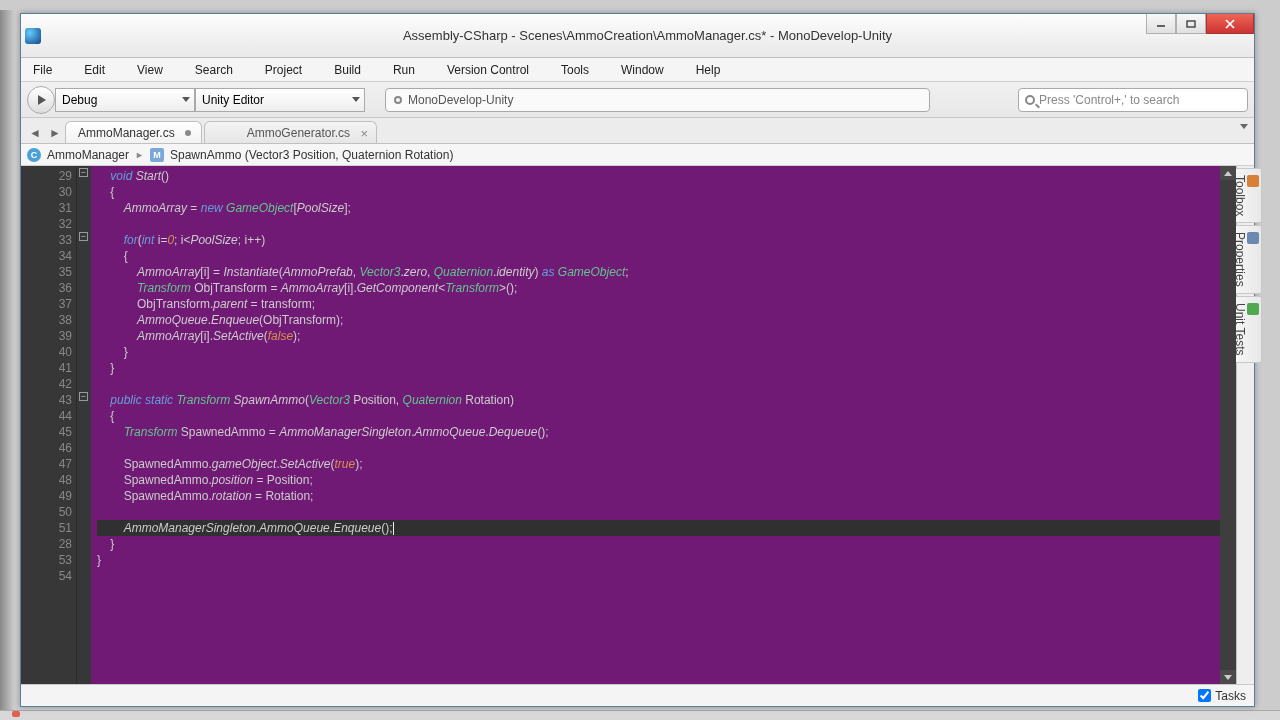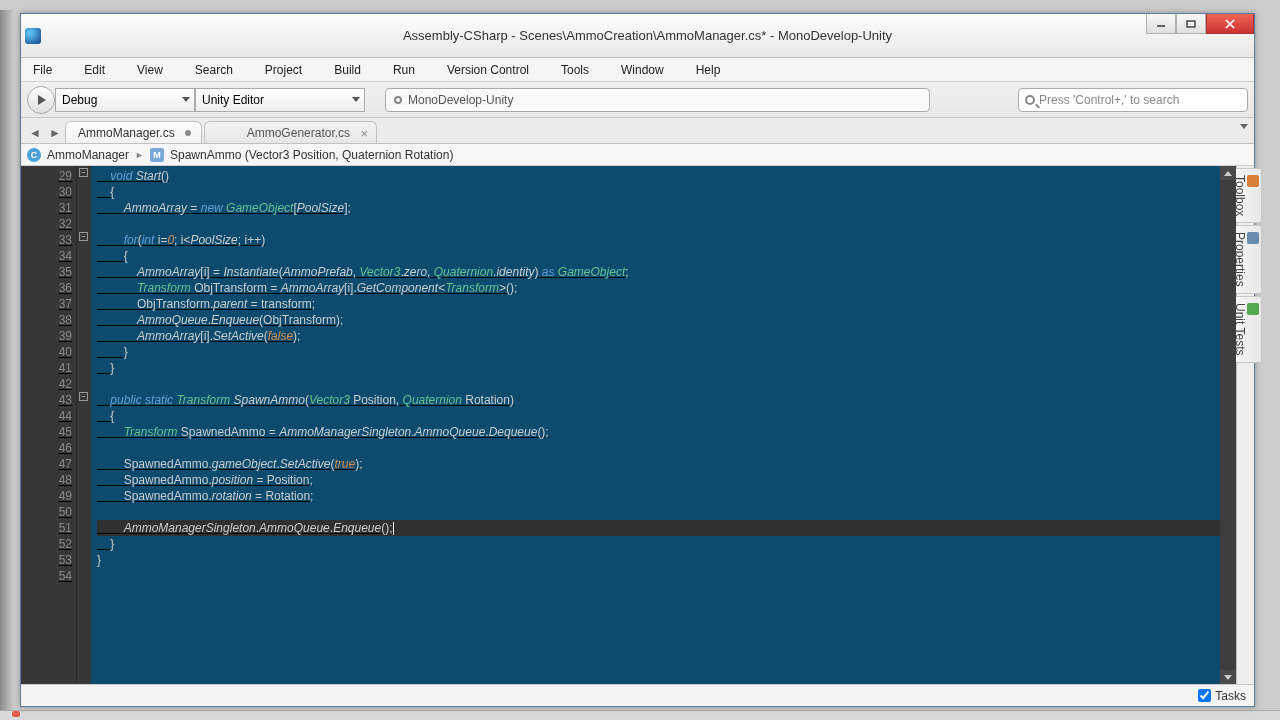--- a/index.html
+++ b/index.html
@@ -48,21 +48,21 @@
 .tabstrip .more{position:absolute;right:6px;top:6px;width:0;height:0;border-left:4px solid transparent;border-right:4px solid transparent;border-top:5px solid #666;}
 
 
 .bcrumb{height:22px;background:#f6f6f6;border-bottom:1px solid #d0d0d0;display:flex;align-items:center;padding:0 6px;gap:6px;color:#333;}
 .bcrumb .cicon{width:14px;height:14px;background:#4aa0d8;border-radius:7px;display:flex;align-items:center;justify-content:center;color:#fff;font-size:9px;font-weight:bold;}
 .bcrumb .micon{width:14px;height:14px;background:#7aa8d8;border-radius:2px;display:flex;align-items:center;justify-content:center;color:#fff;font-size:9px;font-weight:bold;}
 .bcrumb .sep{color:#888;font-size:9px;}
 
 
 .editor-wrap{flex:1;display:flex;min-height:0;}
-.editor{flex:1;background:#0c4a6e;display:flex;font-family:Consolas,monospace;font-size:12.5px;position:relative;overflow:hidden;text-decoration:underline;}
+.editor{flex:1;background:#701a75;display:flex;font-family:Consolas,monospace;font-size:12.5px;position:relative;overflow:hidden;}
 .gutter{width:56px;background:#373737;color:#888;text-align:right;padding:2px 4px 0 0;line-height:16px;border-right:1px solid #2a2a2a;}
 .gutter div{height:16px;}
 .foldcol{width:14px;background:#373737;position:relative;}
 .foldbox{position:absolute;left:2px;width:9px;height:9px;border:1px solid #999;background:#373737;font-size:8px;line-height:7px;text-align:center;color:#ccc;}
 .code{flex:1;padding:2px 0 0 6px;line-height:16px;white-space:pre;color:#ccc;overflow:auto;}
 .code .line{height:16px;}
 .hl-line{background:#303030;}
 .kw{color:#62a0d8;font-style:italic;}
 .type{color:#66c390;font-style:italic;}
 .ident{color:#ccc;font-style:italic;}
@@ -200,21 +200,21 @@
           <div>42</div>
           <div>43</div>
           <div>44</div>
           <div>45</div>
           <div>46</div>
           <div>47</div>
           <div>48</div>
           <div>49</div>
           <div>50</div>
           <div>51</div>
-          <div>52</div>
+          <div>28</div>
           <div>53</div>
           <div>54</div>
         </div>
       <div class="foldcol" id="foldcol">
           <div class="foldbox" style="top: 2px;">−</div>
           <div class="foldbox" style="top: 66px;">−</div>
           <div class="foldbox" style="top: 226px;">−</div>
         </div>
       <div class="code" id="code"><div class="line"><span>    </span><span class="kw">void</span><span> </span><span class="ident">Start</span><span class="punct">()</span></div><div class="line"><span>    {</span></div><div class="line"><span>        </span><span class="ident">AmmoArray</span><span> = </span><span class="kw">new</span><span> </span><span class="type">GameObject</span><span class="punct">[</span><span class="ident">PoolSize</span><span class="punct">];</span></div><div class="line"><span></span></div><div class="line"><span>        </span><span class="kw">for</span><span class="punct">(</span><span class="kw">int</span><span class="punct"> i=</span><span class="lit">0</span><span class="punct">; i&lt;</span><span class="ident">PoolSize</span><span class="punct">; i++)</span></div><div class="line"><span>        {</span></div><div class="line"><span>            </span><span class="ident">AmmoArray</span><span class="punct">[i] = </span><span class="ident">Instantiate</span><span class="punct">(</span><span class="ident">AmmoPrefab</span><span class="punct">, </span><span class="type">Vector3</span><span class="punct">.</span><span class="ident">zero</span><span class="punct">, </span><span class="type">Quaternion</span><span class="punct">.</span><span class="ident">identity</span><span class="punct">) </span><span class="kw">as</span><span class="punct"> </span><span class="type">GameObject</span><span class="punct">;</span></div><div class="line"><span>            </span><span class="type">Transform</span><span class="punct"> ObjTransform = </span><span class="ident">AmmoArray</span><span class="punct">[i].</span><span class="ident">GetComponent</span><span class="punct">&lt;</span><span class="type">Transform</span><span class="punct">&gt;();</span></div><div class="line"><span class="punct">            ObjTransform.</span><span class="ident">parent</span><span class="punct"> = transform;</span></div><div class="line"><span>            </span><span class="ident">AmmoQueue</span><span class="punct">.</span><span class="ident">Enqueue</span><span class="punct">(ObjTransform);</span></div><div class="line"><span>            </span><span class="ident">AmmoArray</span><span class="punct">[i].</span><span class="ident">SetActive</span><span class="punct">(</span><span class="lit">false</span><span class="punct">);</span></div><div class="line"><span>        }</span></div><div class="line"><span>    }</span></div><div class="line"><span></span></div><div class="line"><span>    </span><span class="kw">public</span><span> </span><span class="kw">static</span><span> </span><span class="type">Transform</span><span> </span><span class="ident">SpawnAmmo</span><span class="punct">(</span><span class="type">Vector3</span><span class="punct"> Position, </span><span class="type">Quaternion</span><span class="punct"> Rotation)</span></div><div class="line"><span>    {</span></div><div class="line"><span>        </span><span class="type">Transform</span><span class="punct"> SpawnedAmmo = </span><span class="ident">AmmoManagerSingleton</span><span class="punct">.</span><span class="ident">AmmoQueue</span><span class="punct">.</span><span class="ident">Dequeue</span><span class="punct">();</span></div><div class="line"><span></span></div><div class="line"><span class="punct">        SpawnedAmmo.</span><span class="ident">gameObject</span><span class="punct">.</span><span class="ident">SetActive</span><span class="punct">(</span><span class="lit">true</span><span class="punct">);</span></div><div class="line"><span class="punct">        SpawnedAmmo.</span><span class="ident">position</span><span class="punct"> = Position;</span></div><div class="line"><span class="punct">        SpawnedAmmo.</span><span class="ident">rotation</span><span class="punct"> = Rotation;</span></div><div class="line"><span></span></div><div class="line hl-line"><span>        </span><span class="ident">AmmoManagerSingleton</span><span class="punct">.</span><span class="ident">AmmoQueue</span><span class="punct">.</span><span class="ident">Enqueue</span><span class="punct">();</span><span class="cursor"></span></div><div class="line"><span>    }</span></div><div class="line"><span>}</span></div><div class="line"><span></span></div></div>
       <div class="vscroll">

